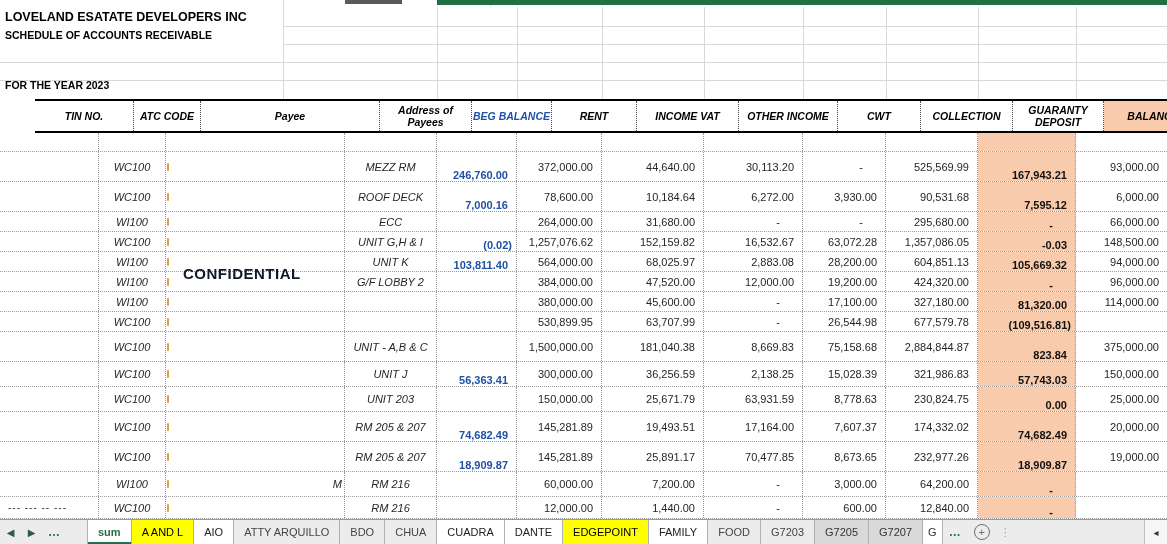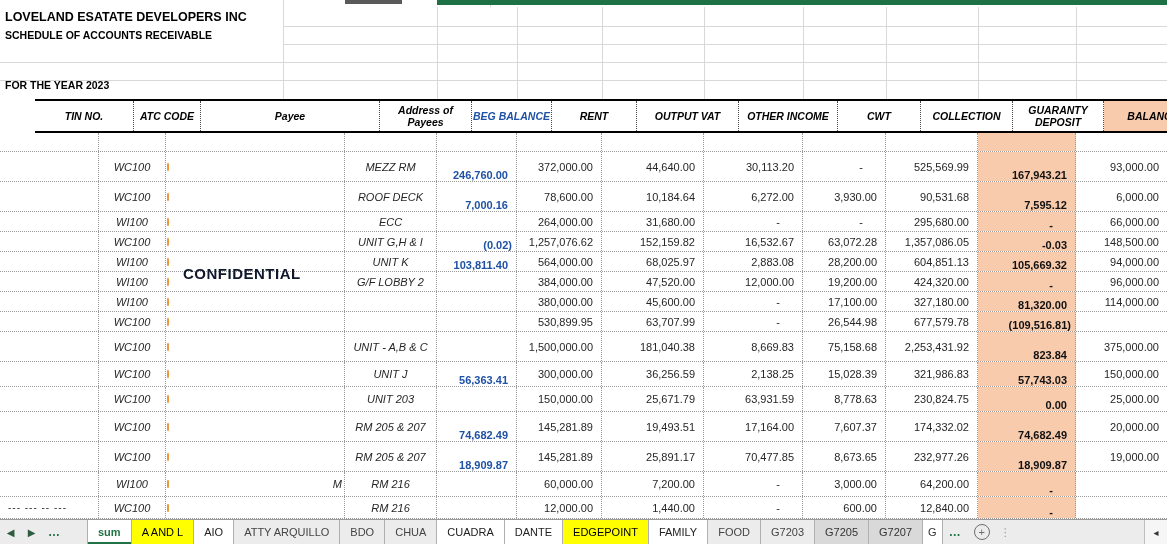--- a/index.html
+++ b/index.html
@@ -104,21 +104,21 @@
   <div class="title-line" id="title-year">FOR THE YEAR 2023</div>
 
   <div id="sheet-table">
     <div class="trow" id="header-row">
       <div class="cell c-tin">TIN NO.</div>
       <div class="cell c-atc">ATC CODE</div>
       <div class="cell c-payee">Payee</div>
       <div class="cell c-addr">Address of Payees</div>
       <div class="cell c-beg hd-blue">BEG BALANCE</div>
       <div class="cell c-rent">RENT</div>
-      <div class="cell c-vat">OUTPUT VAT</div>
+      <div class="cell c-vat">INCOME VAT</div>
       <div class="cell c-other">OTHER INCOME</div>
       <div class="cell c-cwt">CWT</div>
       <div class="cell c-coll">COLLECTION</div>
       <div class="cell c-guar">GUARANTY DEPOSIT</div>
       <div class="cell c-bal peach">BALANCE</div>
     </div>
     <div class="trow" id="spacer-row">
       <div class="cell c-tin"></div>
         <div class="cell c-atc"></div>
         <div class="cell c-payee"></div>
@@ -425,21 +425,21 @@
           <div class="cell c-vat num">
             <span>181,040.38</span>
           </div>
           <div class="cell c-other num">
             <span>8,669.83</span>
           </div>
           <div class="cell c-cwt num">
             <span>75,158.68</span>
           </div>
           <div class="cell c-coll num">
-            <span>2,253,431.92</span>
+            <span>2,884,844.87</span>
           </div>
           <div class="cell c-bal num bold peach">
             <span>823.84</span>
           </div>
           <div class="cell c-guar num">
             <span>375,000.00</span>
           </div>
         </div>
         <div class="trow" style="height: 25px;">
           <div class="cell c-tin t-left"></div>

